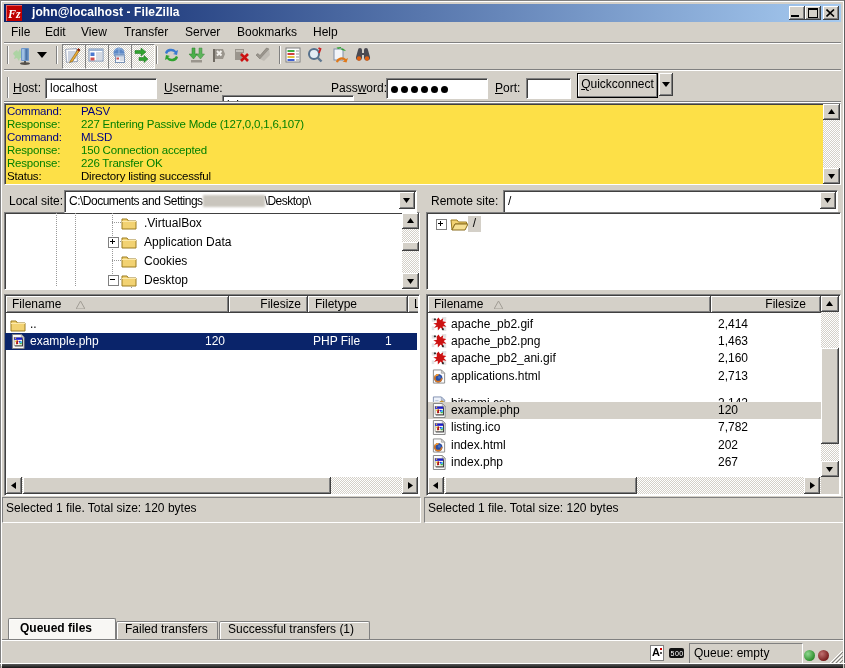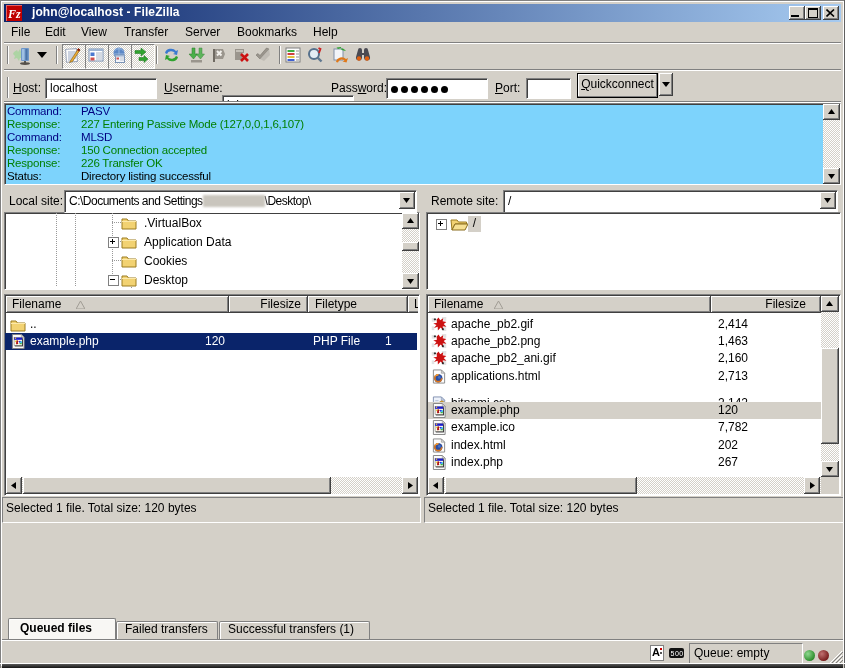--- a/index.html
+++ b/index.html
@@ -262,21 +262,21 @@
     <div class="abs" style="left:573px;top:3px;width:79px;height:23px;background:#D4D0C8;border:1px solid #000;
          box-shadow:inset -1px -1px 0 #808080, inset 1px 1px 0 #fff;text-align:center;line-height:21px;"><u>Q</u>uickconnect</div>
     <div class="abs raised" style="left:655px;top:3px;width:14px;height:23px;background:#D4D0C8;">
       <svg class="abs" style="left:3px;top:9px" width="8" height="5" viewBox="0 0 8 5">
           <path d="M0 0 h8 l-4 5 z" fill="#000"></path>
         </svg>
     </div>
   </div>
   <div class="abs etchh" style="left:4px;top:101px;width:837px;"></div>
 
-  <div class="abs sunk2" style="left:4px;top:103px;width:835px;height:80px;background:#7dd3fc;font-size:11.5px;letter-spacing:-0.2px;">
+  <div class="abs sunk2" style="left:4px;top:103px;width:835px;height:80px;background:#fde047;font-size:11.5px;letter-spacing:-0.2px;">
     <div class="abs" style="left:2px;top:1px;width:70px;color:#000080;">Command:</div>
       <div class="abs" style="left:76px;top:1px;color:#000080;">PASV</div>
     <div class="abs" style="left:2px;top:14px;color:#007f00;">Response:</div>
       <div class="abs" style="left:76px;top:14px;color:#007f00;">227 Entering Passive Mode (127,0,0,1,6,107)</div>
     <div class="abs" style="left:2px;top:27px;color:#000080;">Command:</div>
       <div class="abs" style="left:76px;top:27px;color:#000080;">MLSD</div>
     <div class="abs" style="left:2px;top:40px;color:#007f00;">Response:</div>
       <div class="abs" style="left:76px;top:40px;color:#007f00;">150 Connection accepted</div>
     <div class="abs" style="left:2px;top:53px;color:#007f00;">Response:</div>
       <div class="abs" style="left:76px;top:53px;color:#007f00;">226 Transfer OK</div>
@@ -494,21 +494,21 @@
         <svg class="ic" width="16" height="15" viewBox="0 0 16 16">
           <use href="#i-ph"></use>
         </svg>
         <div class="nm">example.php</div>
         <div class="num">120</div>
       </div>
     <div class="row rrow" style="top:124px;">
         <svg class="ic" width="16" height="15" viewBox="0 0 16 16">
           <use href="#i-ph"></use>
         </svg>
-        <div class="nm">example.ico</div>
+        <div class="nm">listing.ico</div>
         <div class="num">7,782</div>
       </div>
     <div class="row rrow" style="top:142px;">
         <svg class="ic" width="16" height="15" viewBox="0 0 16 16">
           <use href="#i-ff"></use>
         </svg>
         <div class="nm">index.html</div>
         <div class="num">202</div>
       </div>
     <div class="row rrow" style="top:159px;">

